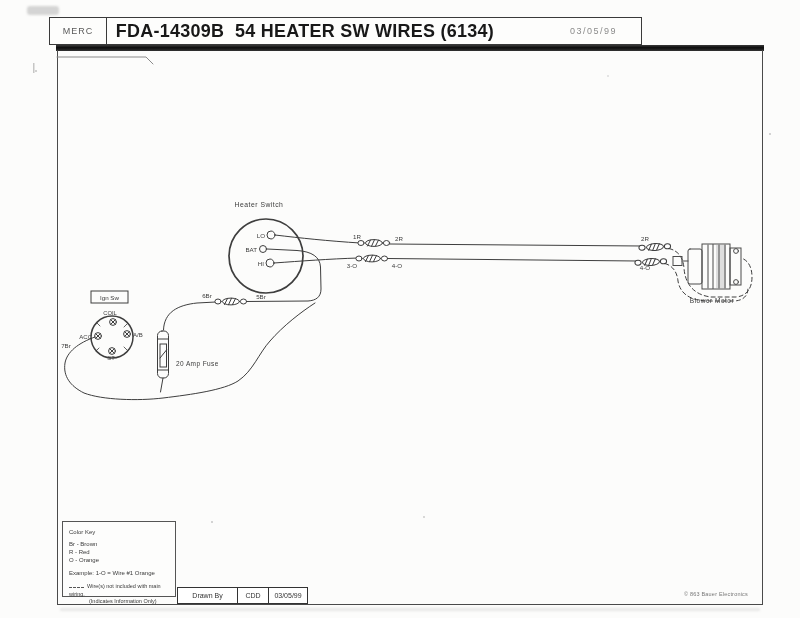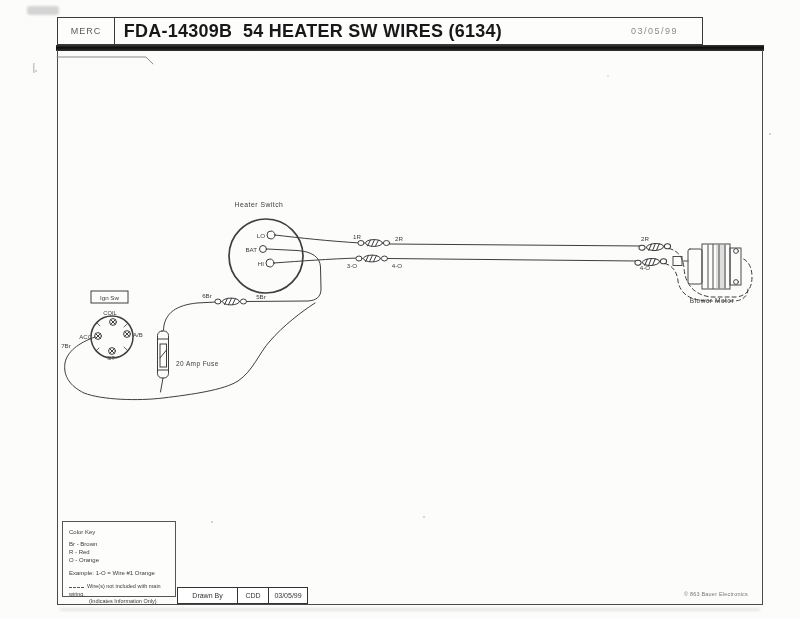--- a/index.html
+++ b/index.html
@@ -1,19 +1,19 @@
 <!DOCTYPE html>
 <html><head>
 <meta charset="utf-8">
 <style>
   html,body{margin:0;padding:0;background:#e9e9e9;}
   .page{position:relative;width:800px;height:618px;background:#fcfcfb;overflow:hidden;
         font-family:"Liberation Sans",sans-serif;color:#3a3a3a;}
   
-  .hdr{position:absolute;left:57px;top:17px;width:646px;height:28px;
+  .hdr{position:absolute;left:49px;top:17px;width:593px;height:28px;
        border:1.3px solid #3a3a3a;display:flex;align-items:center;box-sizing:border-box;background:#fdfdfc;}
   .brand{width:56px;text-align:center;font-size:9px;color:#5a5a5a;letter-spacing:1px;}
   .hdr-div{width:0;height:100%;border-left:1px solid #3a3a3a;}
   .title{flex:1;padding-left:9px;font-size:18.5px;font-weight:bold;color:#181818;
          white-space:pre;letter-spacing:.3px;transform:scaleX(.97);transform-origin:left center;}
   .date{padding-right:24px;font-size:9px;color:#8b8b8b;letter-spacing:1.5px;}
   .band{position:absolute;left:56px;top:45px;width:708px;height:6px;
         background:linear-gradient(#3a3a3a,#0d0d0d 45%,#333);}
   .smudge{position:absolute;left:27px;top:6px;width:32px;height:9px;background:#b5b5b5;
           opacity:.55;border-radius:3px;filter:blur(1px);}

